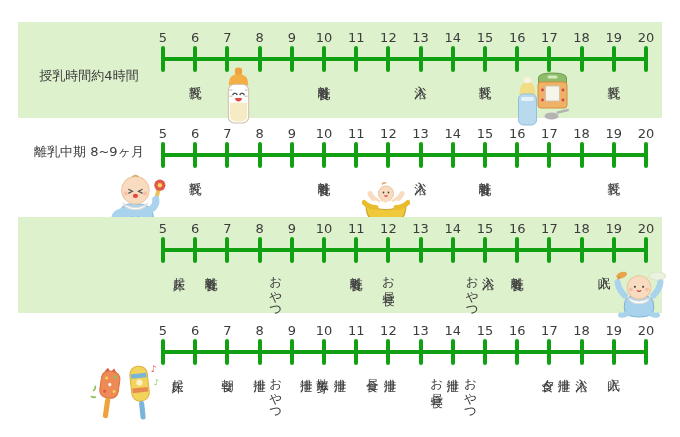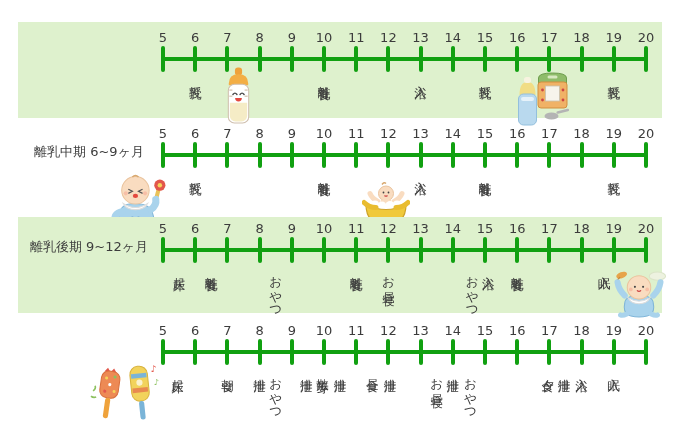--- a/index.html
+++ b/index.html
@@ -24,20 +24,21 @@
     font-size:12.5px; line-height:14px; letter-spacing:1px; white-space:nowrap;
   }
   .icon { position:absolute; }
   .icon svg { width:100%; height:100%; display:block; }
 </style>
 </head>
 <body>
 
 <div id="stage" style="background: rgb(255, 255, 255);">
     <div class="band-bg" style="top: 22px; height: 96px; background: rgb(222, 241, 205);"></div>
+    <div class="band-title" style="top: 66px; color: rgb(60, 60, 60);">授乳時間約4時間</div>
     <div class="axis-line" style="left: 161px; width: 487px; top: 57px; background: rgb(17, 160, 17);"></div>
     <div class="tick" style="left: 161px; top: 46px; background: rgb(17, 160, 17);"></div>
     <div class="hour" style="left: 150px; top: 30px; color: rgb(60, 60, 60);">5</div>
     <div class="tick" style="left: 193.2px; top: 46px; background: rgb(17, 160, 17);"></div>
     <div class="hour" style="left: 182.2px; top: 30px; color: rgb(60, 60, 60);">6</div>
     <div class="tick" style="left: 225.4px; top: 46px; background: rgb(17, 160, 17);"></div>
     <div class="hour" style="left: 214.4px; top: 30px; color: rgb(60, 60, 60);">7</div>
     <div class="tick" style="left: 257.6px; top: 46px; background: rgb(17, 160, 17);"></div>
     <div class="hour" style="left: 246.6px; top: 30px; color: rgb(60, 60, 60);">8</div>
     <div class="tick" style="left: 289.8px; top: 46px; background: rgb(17, 160, 17);"></div>
@@ -95,21 +96,21 @@
         <circle cx="31" cy="30" r="1.4" fill="#cc4444"></circle>
         <circle cx="51.5" cy="30" r="1.4" fill="#cc4444"></circle>
         <ellipse cx="40" cy="46" rx="7" ry="3.6" fill="#b4b4b4"></ellipse>
         <rect x="45" y="41.5" width="13" height="2.6" rx="1.3" fill="#b4b4b4" transform="rotate(-14 45 43)"></rect>
         <path d="M8 25 Q8 12 16 12 Q24 12 24 25 Z" fill="#f1dd85"></path>
         <rect x="12.5" y="7" width="7" height="6" rx="2.5" fill="#f7f3e0"></rect>
         <rect x="7" y="24" width="18" height="31" rx="5" fill="#b9d9ee" stroke="#93bfdd" stroke-width="1"></rect>
         <rect x="9.5" y="27" width="13" height="4" rx="2" fill="#e6f2fa"></rect>
       </svg>
     </div>
-    <div class="band-title" style="top: 142px; color: rgb(60, 60, 60);">離乳中期 6~9ヶ月</div>
+    <div class="band-title" style="top: 142px; color: rgb(60, 60, 60);">離乳中期 8~9ヶ月</div>
     <div class="axis-line" style="left: 161px; width: 487px; top: 153px; background: rgb(17, 160, 17);"></div>
     <div class="tick" style="left: 161px; top: 142px; background: rgb(17, 160, 17);"></div>
     <div class="hour" style="left: 150px; top: 126px; color: rgb(60, 60, 60);">5</div>
     <div class="tick" style="left: 193.2px; top: 142px; background: rgb(17, 160, 17);"></div>
     <div class="hour" style="left: 182.2px; top: 126px; color: rgb(60, 60, 60);">6</div>
     <div class="tick" style="left: 225.4px; top: 142px; background: rgb(17, 160, 17);"></div>
     <div class="hour" style="left: 214.4px; top: 126px; color: rgb(60, 60, 60);">7</div>
     <div class="tick" style="left: 257.6px; top: 142px; background: rgb(17, 160, 17);"></div>
     <div class="hour" style="left: 246.6px; top: 126px; color: rgb(60, 60, 60);">8</div>
     <div class="tick" style="left: 289.8px; top: 142px; background: rgb(17, 160, 17);"></div>
@@ -176,21 +177,20 @@
         <circle cx="13" cy="24" r="4" fill="#ffffff"></circle>
         <circle cx="20" cy="25.5" r="4.5" fill="#ffffff"></circle>
         <circle cx="28" cy="25" r="4.5" fill="#ffffff"></circle>
         <circle cx="35" cy="24" r="4" fill="#ffffff"></circle>
         <path d="M4 24 Q4 44 24 44 Q44 44 44 24 Q34 29 24 29 Q14 29 4 24 Z" fill="#f0c93a" stroke="#cda32b" stroke-width="1.2"></path>
         <path d="M2 22 q5 5 12 5" stroke="#e9bc2f" stroke-width="5" fill="none" stroke-linecap="round"></path>
         <path d="M46 22 q-5 5 -12 5" stroke="#e9bc2f" stroke-width="5" fill="none" stroke-linecap="round"></path>
       </svg>
     </div>
     <div class="band-bg" style="top: 217px; height: 96px; background: rgb(222, 241, 205);"></div>
-    <div class="band-title" style="top: 237px; color: rgb(60, 60, 60);">離乳後期 9~12ヶ月</div>
     <div class="axis-line" style="left: 161px; width: 487px; top: 248px; background: rgb(17, 160, 17);"></div>
     <div class="tick" style="left: 161px; top: 237px; background: rgb(17, 160, 17);"></div>
     <div class="hour" style="left: 150px; top: 221px; color: rgb(60, 60, 60);">5</div>
     <div class="tick" style="left: 193.2px; top: 237px; background: rgb(17, 160, 17);"></div>
     <div class="hour" style="left: 182.2px; top: 221px; color: rgb(60, 60, 60);">6</div>
     <div class="tick" style="left: 225.4px; top: 237px; background: rgb(17, 160, 17);"></div>
     <div class="hour" style="left: 214.4px; top: 221px; color: rgb(60, 60, 60);">7</div>
     <div class="tick" style="left: 257.6px; top: 237px; background: rgb(17, 160, 17);"></div>
     <div class="hour" style="left: 246.6px; top: 221px; color: rgb(60, 60, 60);">8</div>
     <div class="tick" style="left: 289.8px; top: 237px; background: rgb(17, 160, 17);"></div>

